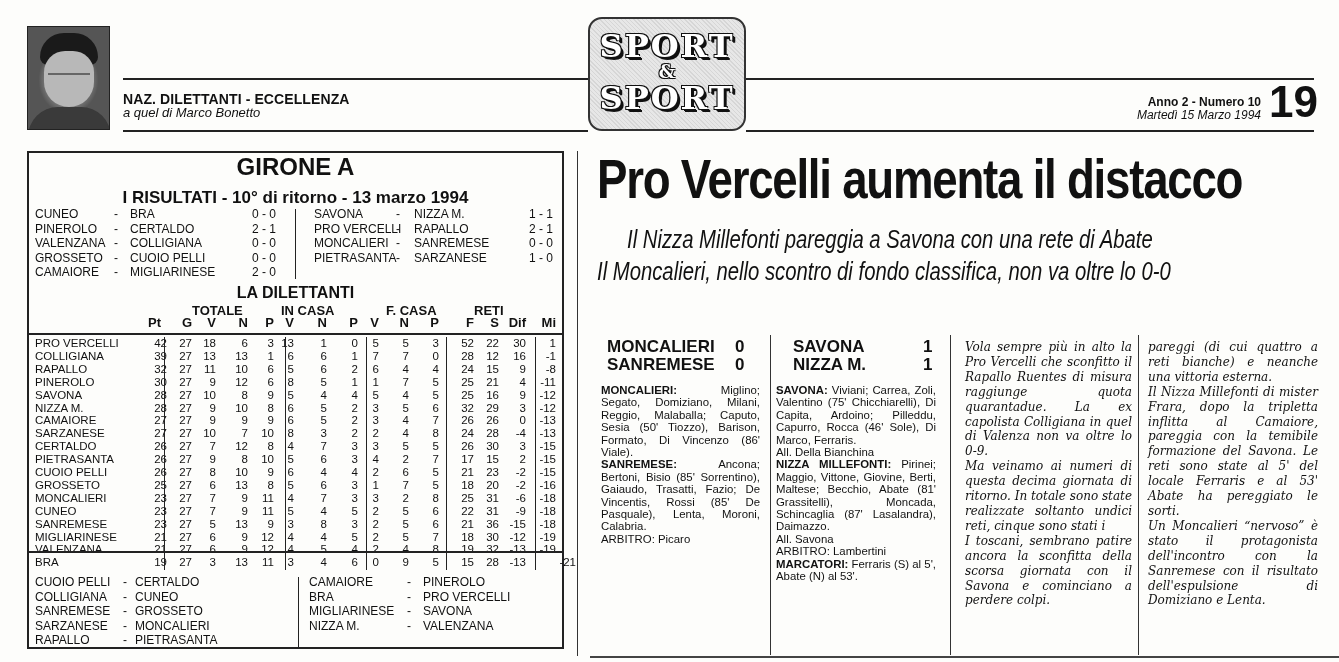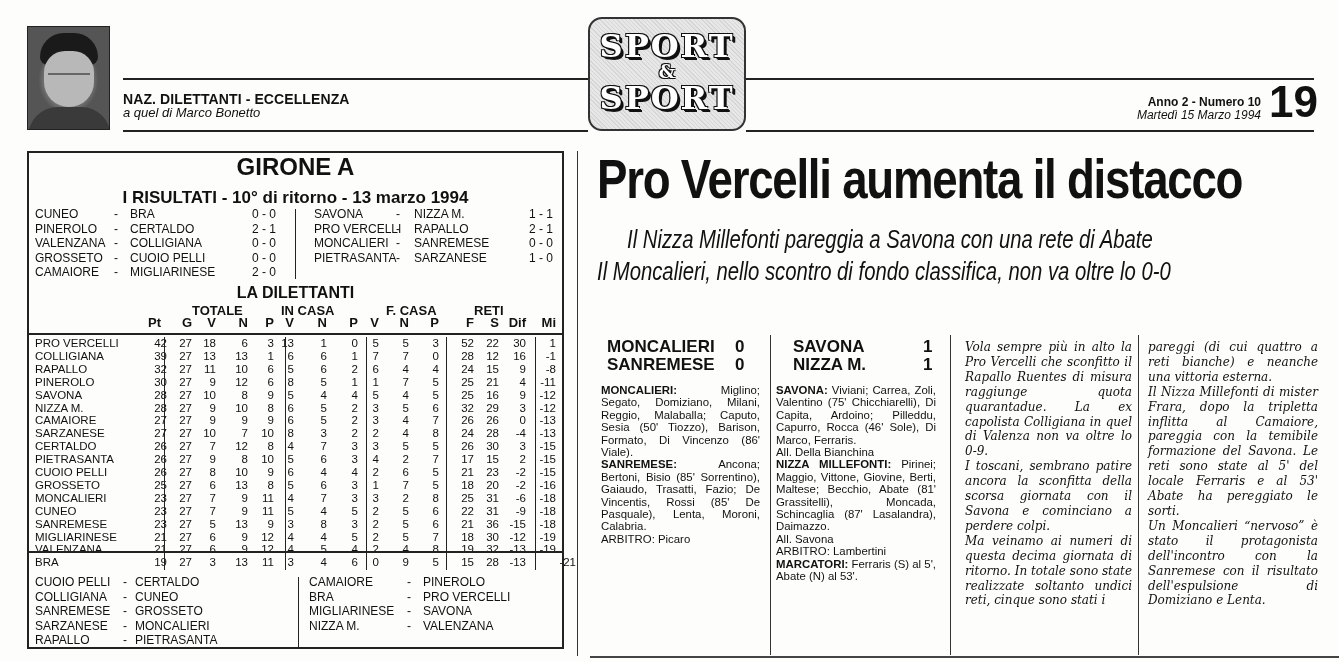--- a/index.html
+++ b/index.html
@@ -639,22 +639,22 @@
   <b>SAVONA:</b><span> Viviani; Carrea, Zoli, Valentino (75' Chicchiarelli), Di Capita, Ardoino; Pilleddu, Capurro, Rocca (46' Sole), Di Marco, Ferraris.</span><br>
   <span>All. Della Bianchina</span><br>
   <b>NIZZA MILLEFONTI:</b><span> Pirinei; Maggio, Vittone, Giovine, Berti, Maltese; Becchio, Abate (81' Grassitelli), Moncada, Schincaglia (87' Lasalandra), Daimazzo.</span><br>
   <span>All. Savona</span><br>
   <span>ARBITRO: Lambertini</span><br>
   <b>MARCATORI:</b><span> Ferraris (S) al 5', Abate (N) al 53'.</span>
 </div>
 
 <div class="body-text body1">
   <p>Vola sempre più in alto la Pro Vercelli che sconfitto il Rapallo Ruentes di misura raggiunge quota quarantadue. La ex capolista Colligiana in quel di Valenza non va oltre lo 0-9.</p>
+  <p>Ma veinamo ai numeri di questa decima giornata di ritorno. In totale sono state realizzate soltanto undici reti, cinque sono stati i</p>
   <p>I toscani, sembrano patire ancora la sconfitta della scorsa giornata con il Savona e cominciano a perdere colpi.</p>
-  <p>Ma veinamo ai numeri di questa decima giornata di ritorno. In totale sono state realizzate soltanto undici reti, cinque sono stati i</p>
 </div>
 <div class="body-text body2">
   <p>pareggi (di cui quattro a reti bianche) e neanche una vittoria esterna.</p>
   <p>Il Nizza Millefonti di mister Frara, dopo la tripletta inflitta al Camaiore, pareggia con la temibile formazione del Savona. Le reti sono state al 5' del locale Ferraris e al 53' Abate ha pereggiato le sorti.</p>
   <p>Un Moncalieri “nervoso” è stato il protagonista dell'incontro con la Sanremese con il risultato dell'espulsione di Domiziano e Lenta.</p>
 </div>
 
 <div class="bottom-rule"></div>
 
 </body></html>

